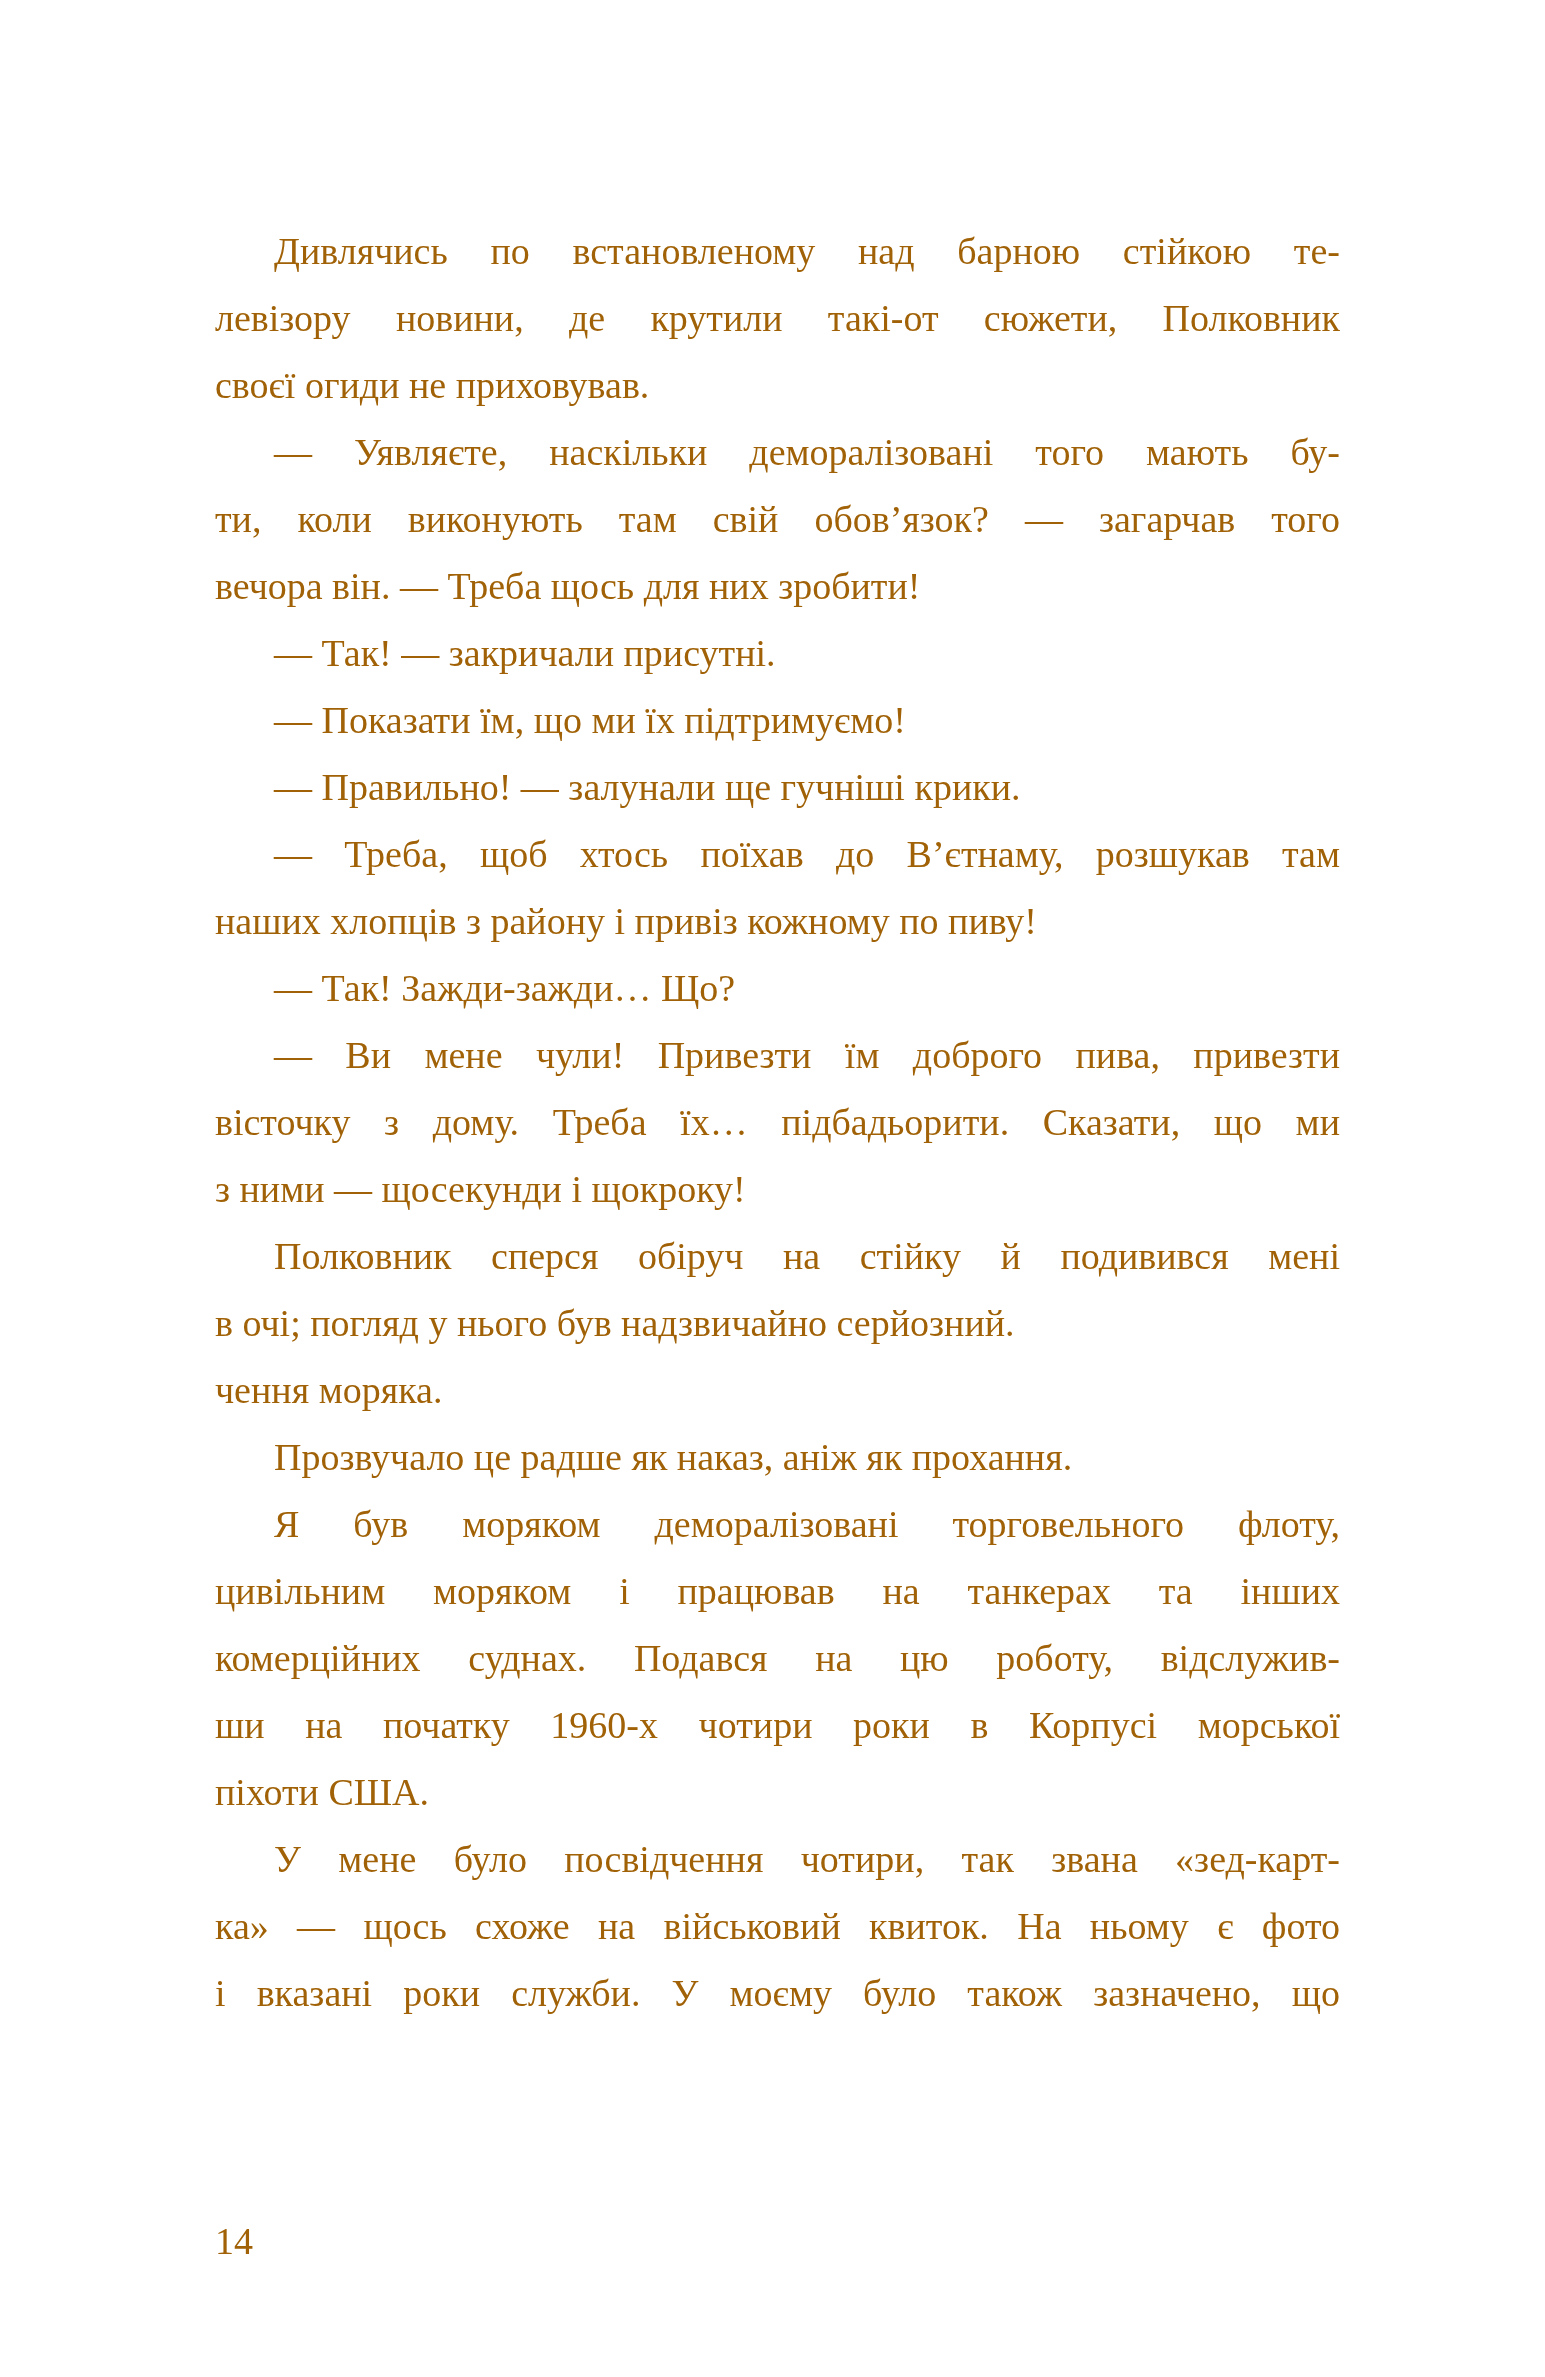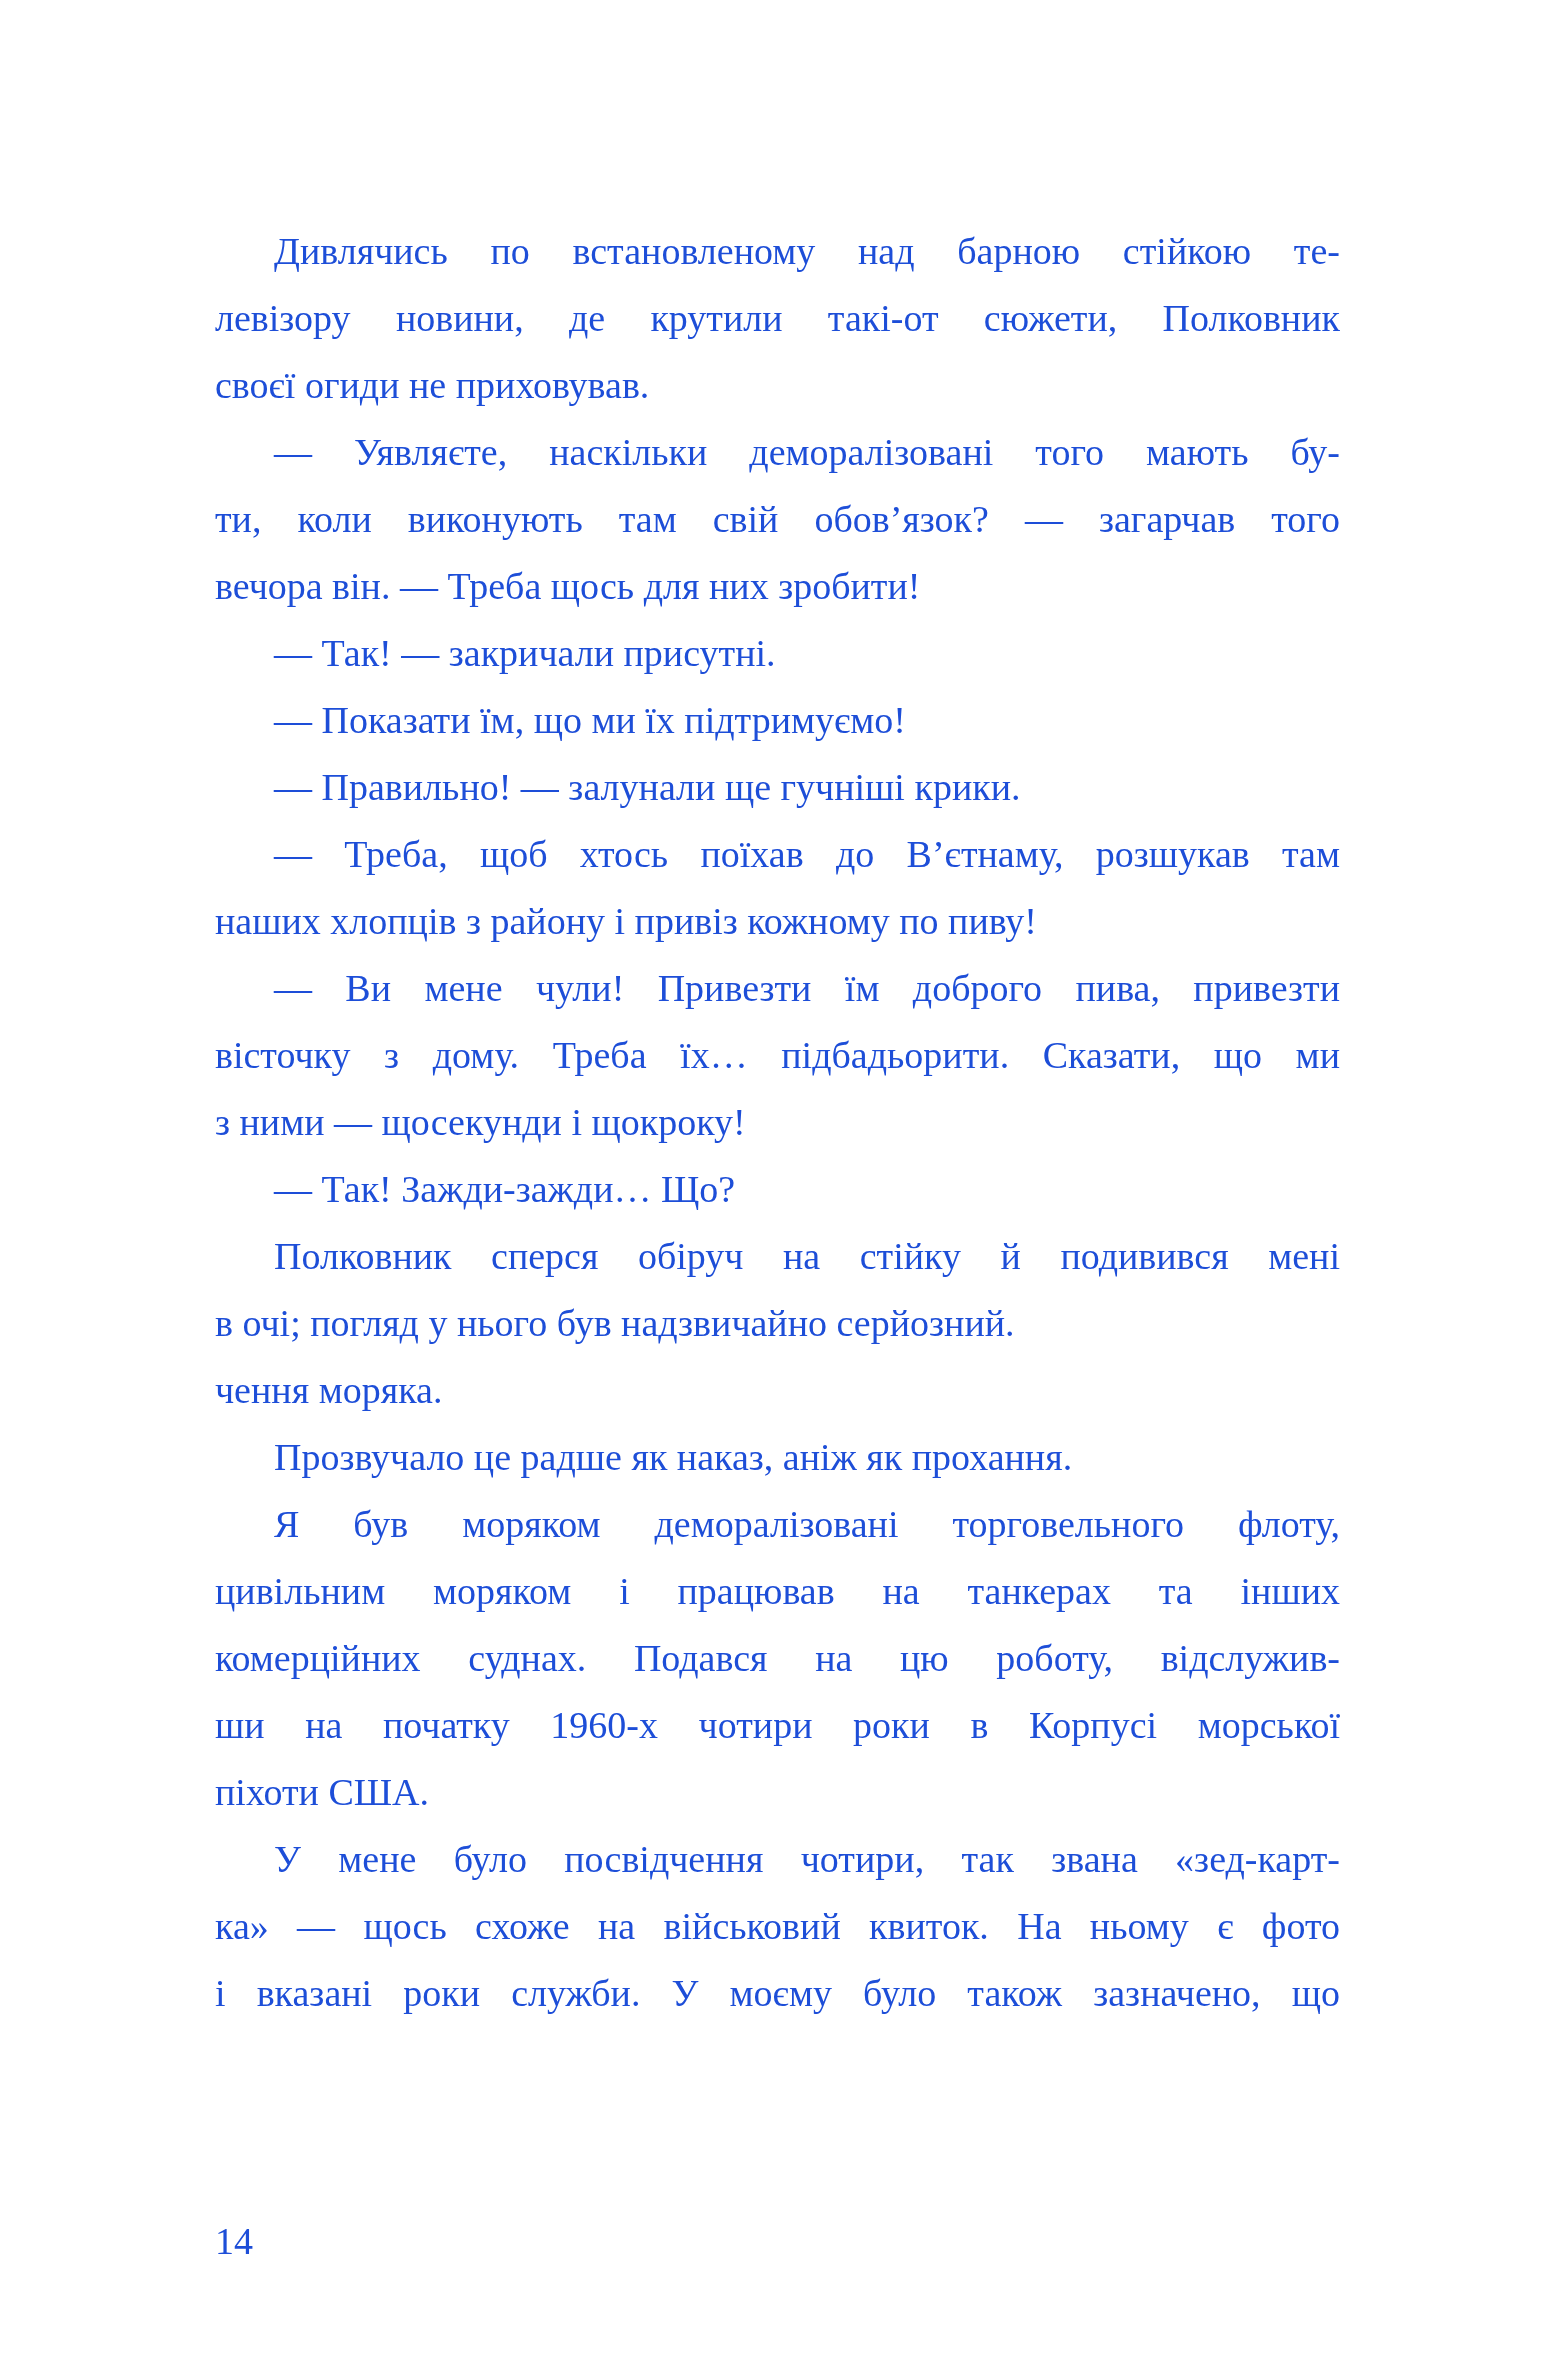--- a/index.html
+++ b/index.html
@@ -5,21 +5,21 @@
   html, body {
     margin: 0;
     padding: 0;
     background: #ffffff;
   }
   .page {
     position: relative;
     width: 1545px;
     height: 2377px;
     background: #ffffff;
-    color: #1d4ed8;
+    color: #a16207;
     font-family: "Liberation Serif", "DejaVu Serif", serif;
     overflow: hidden;
   }
   .text-block {
     position: absolute;
     left: 215px;
     top: 218px;
     width: 1125px;
   }
   .paragraph {
@@ -76,26 +76,26 @@
         <div class="line left indent">— Показати їм, що ми їх підтримуємо!</div>
       </div>
       <div class="paragraph">
         <div class="line left indent">— Правильно! — залунали ще гучніші крики.</div>
       </div>
       <div class="paragraph">
         <div class="line justify indent">— Треба, щоб хтось поїхав до В’єтнаму, розшукав там</div>
         <div class="line left">наших хлопців з району і привіз кожному по пиву!</div>
       </div>
       <div class="paragraph">
+        <div class="line left indent">— Так! Зажди-зажди… Що?</div>
+      </div>
+      <div class="paragraph">
         <div class="line justify indent">— Ви мене чули! Привезти їм доброго пива, привезти</div>
         <div class="line justify">вісточку з дому. Треба їх… підбадьорити. Сказати, що ми</div>
         <div class="line left">з ними — щосекунди і щокроку!</div>
-      </div>
-      <div class="paragraph">
-        <div class="line left indent">— Так! Зажди-зажди… Що?</div>
       </div>
       <div class="paragraph">
         <div class="line justify indent">Полковник сперся обіруч на стійку й подивився мені</div>
         <div class="line left">в очі; погляд у нього був надзвичайно серйозний.</div>
       </div>
       <div class="paragraph">
         <div class="line left">чення моряка.</div>
       </div>
       <div class="paragraph">
         <div class="line left indent">Прозвучало це радше як наказ, аніж як прохання.</div>

